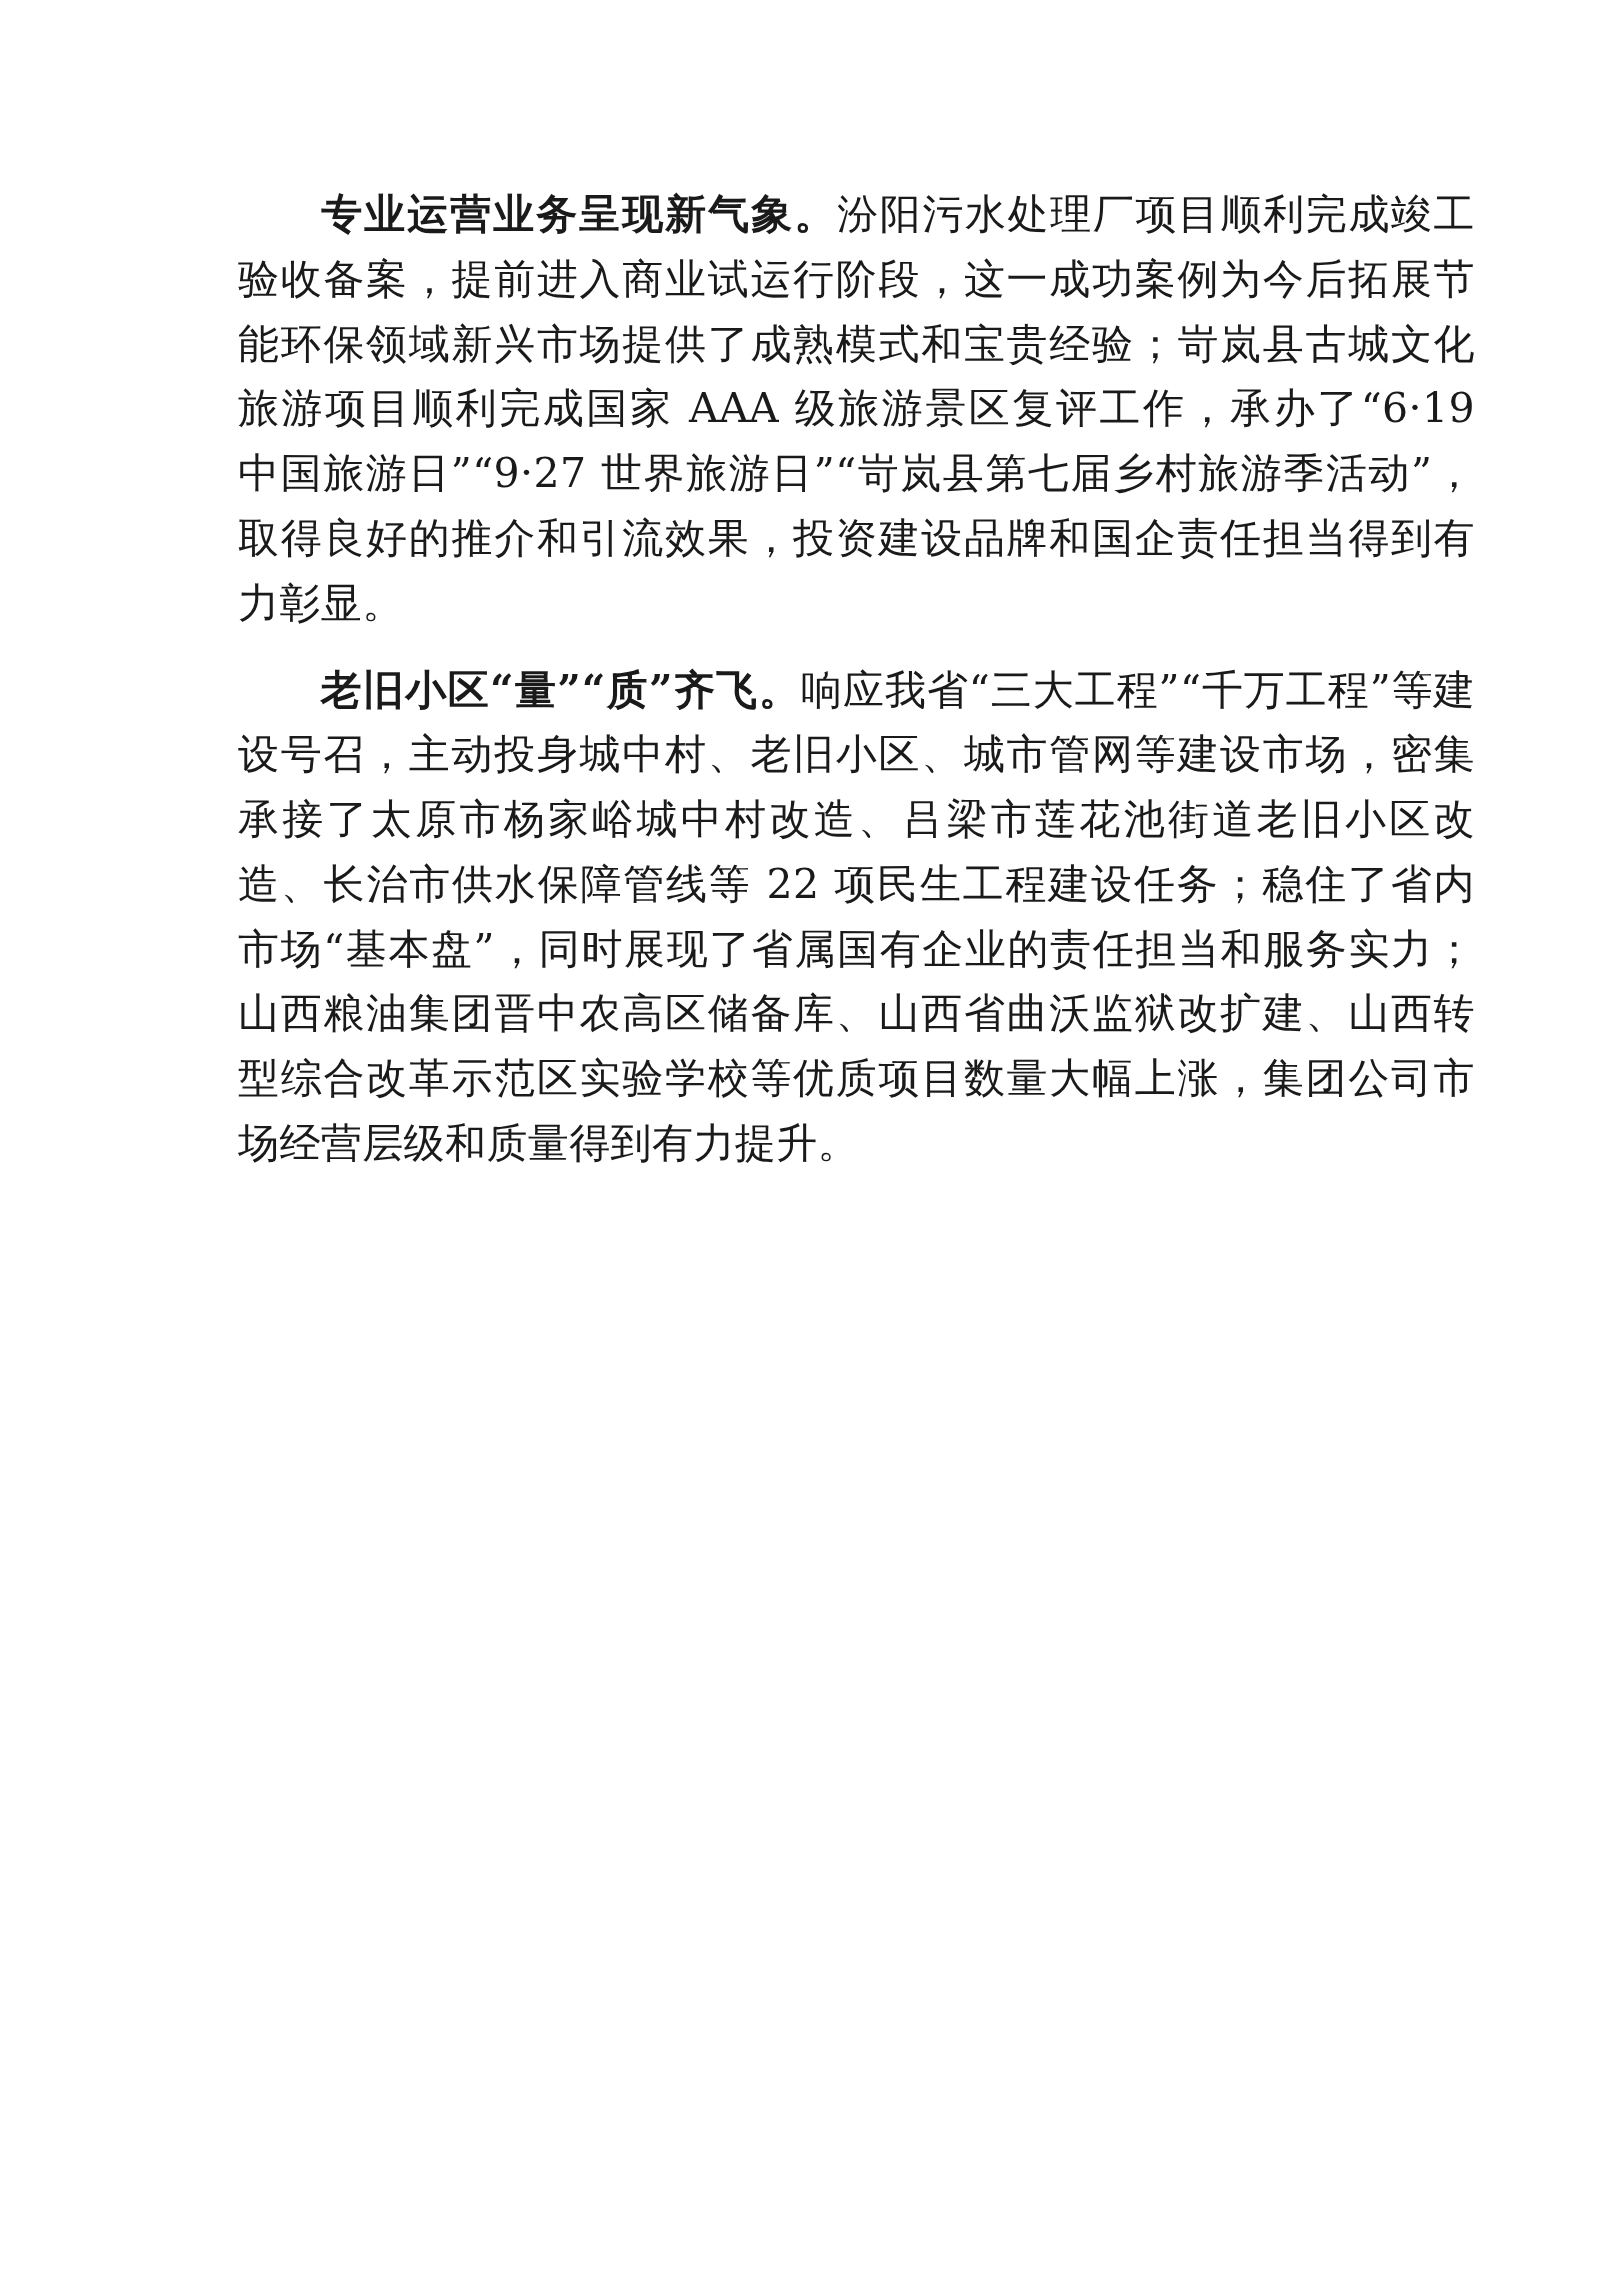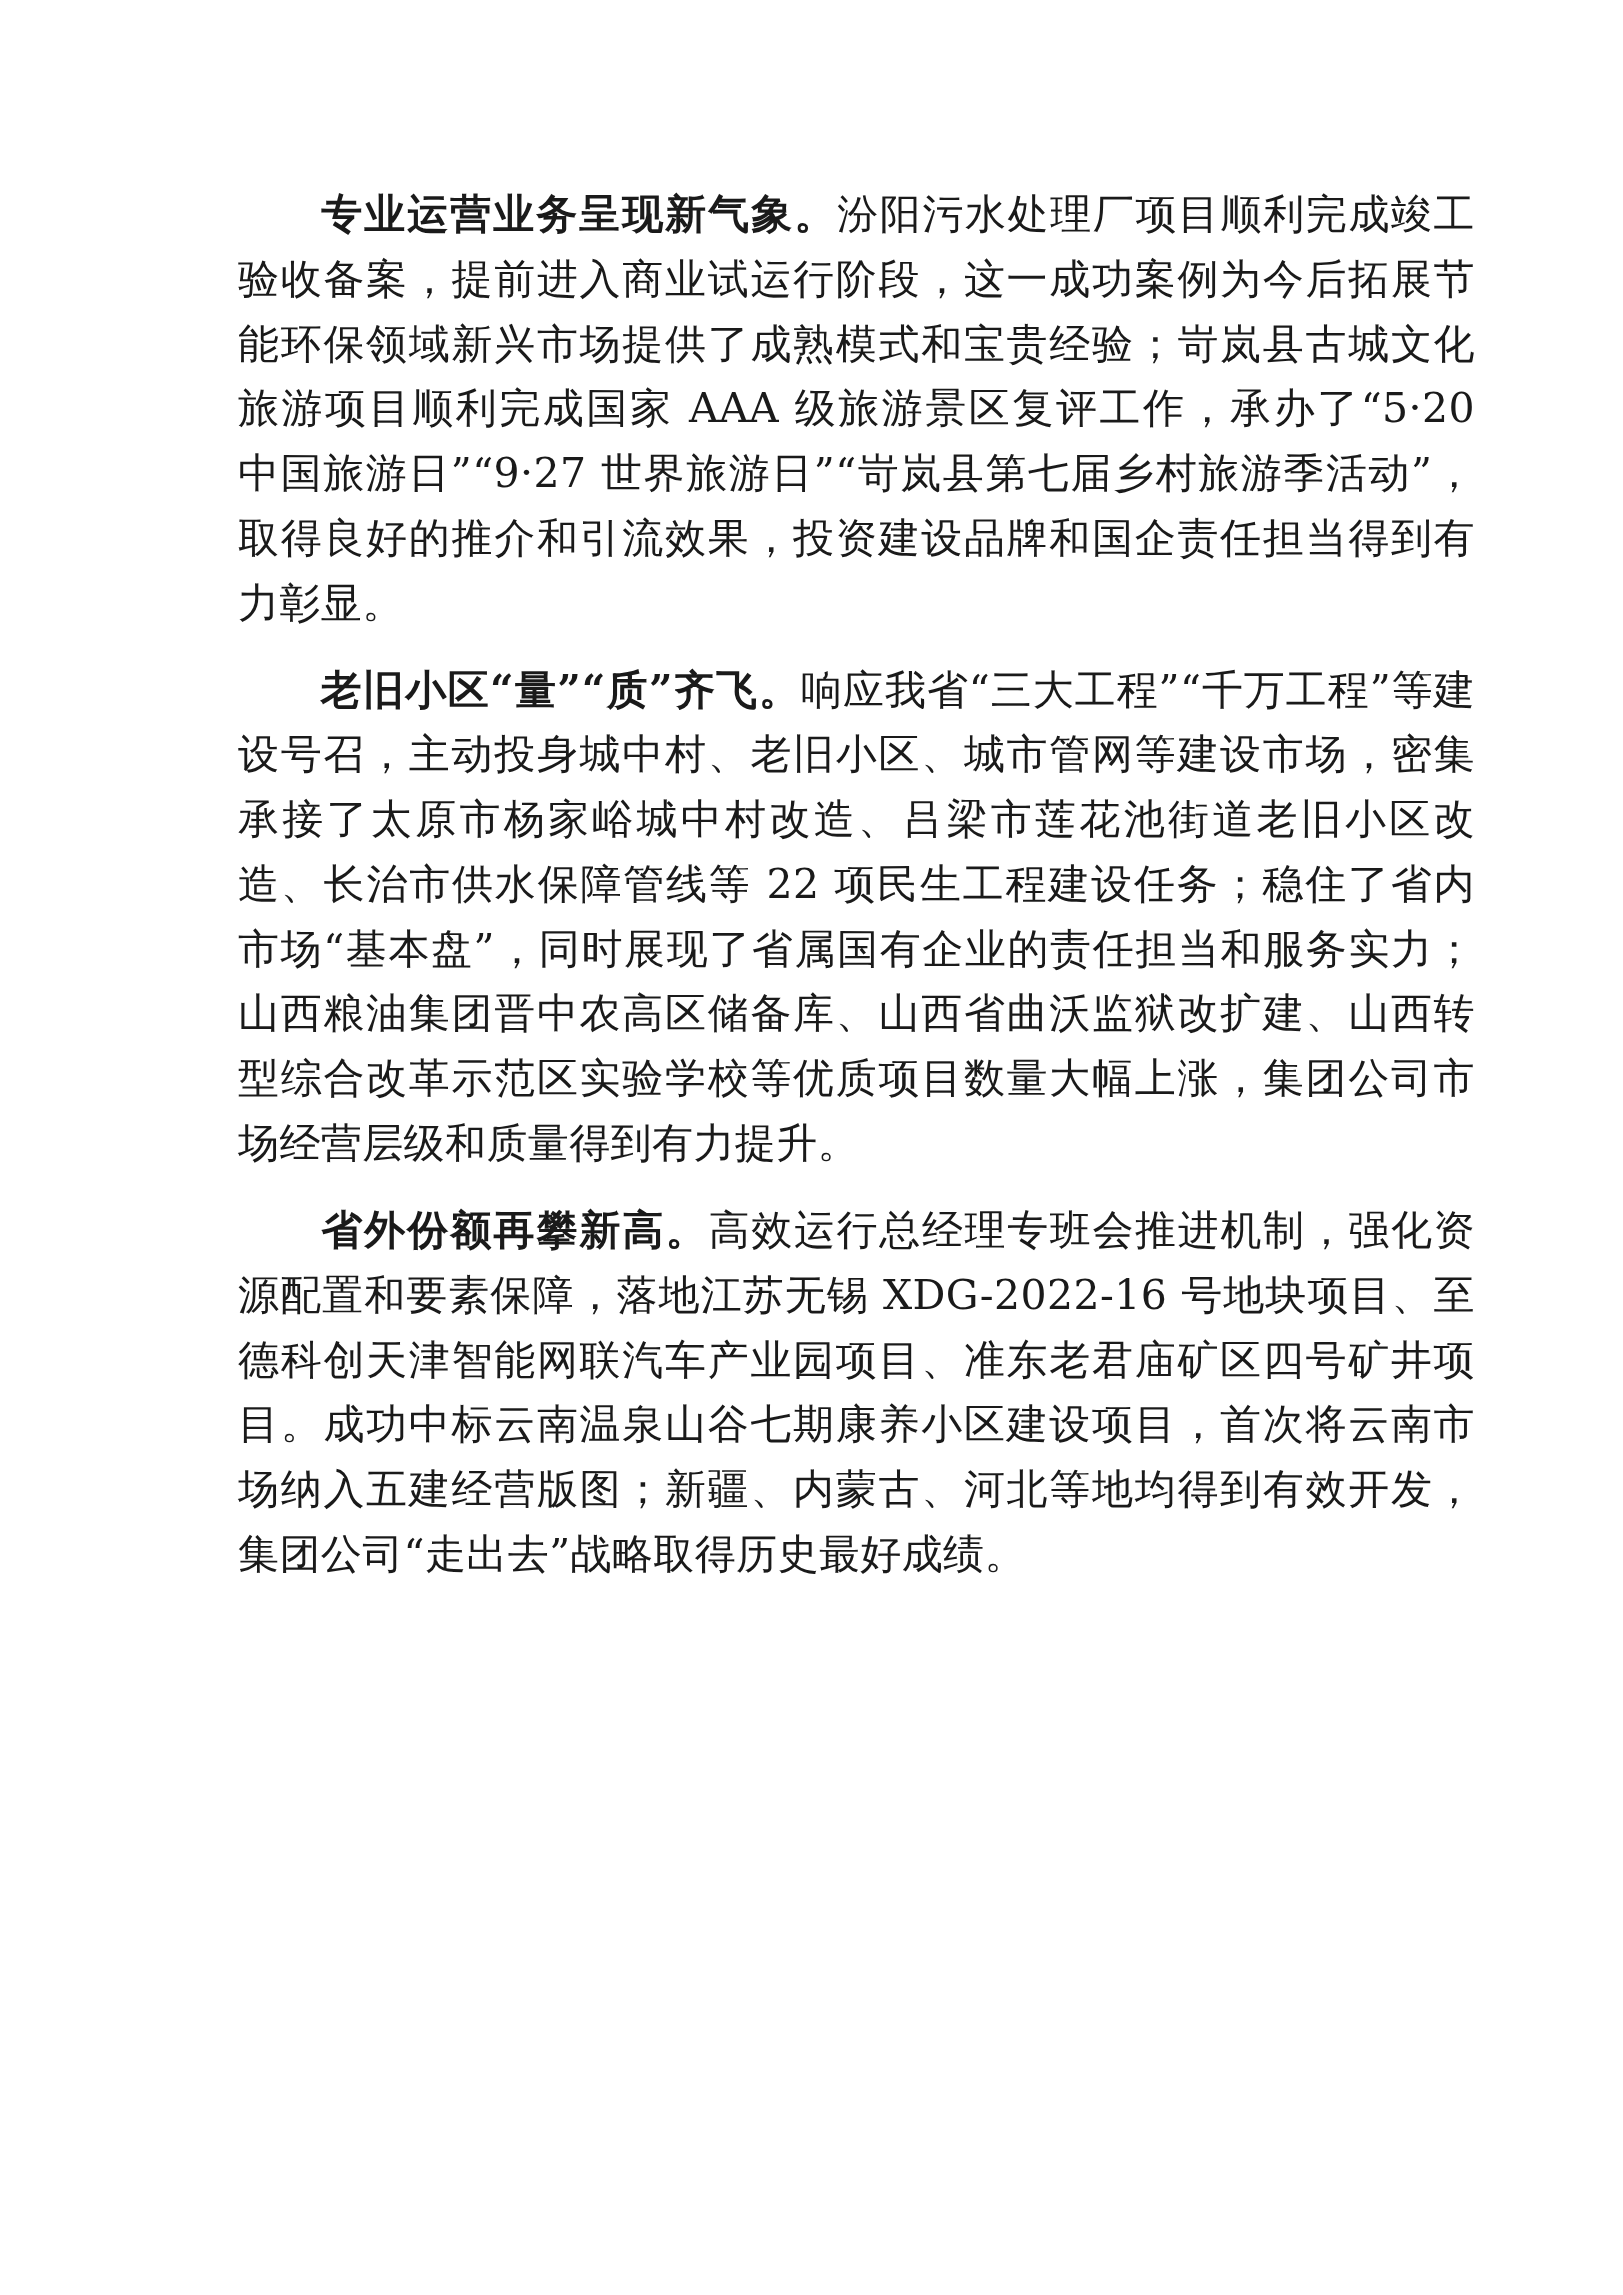--- a/index.html
+++ b/index.html
@@ -46,30 +46,27 @@
     height: 8px;
   }
 </style>
 </head>
 <body>
 
 <div class="page">
   <div class="doc-body">
 
     <p class="para">
-      <span class="indent"></span><span class="lead">专业运营业务呈现新气象。</span><span>汾阳污水处理厂项目顺利完成竣工验收备案，提前进入商业试运行阶段，这一成功案例为今后拓展节能环保领域新兴市场提供了成熟模式和宝贵经验；岢岚县古城文化旅游项目顺利完成国家 AAA 级旅游景区复评工作，承办了“5·20 中国旅游日”“9·27 世界旅游日”“岢岚县第七届乡村旅游季活动”，取得良好的推介和引流效果，投资建设品牌和国企责任担当得到有力彰显。</span>
+      <span class="indent"></span><span class="lead">专业运营业务呈现新气象。</span><span>汾阳污水处理厂项目顺利完成竣工验收备案，提前进入商业试运行阶段，这一成功案例为今后拓展节能环保领域新兴市场提供了成熟模式和宝贵经验；岢岚县古城文化旅游项目顺利完成国家 AAA 级旅游景区复评工作，承办了“6·19 中国旅游日”“9·27 世界旅游日”“岢岚县第七届乡村旅游季活动”，取得良好的推介和引流效果，投资建设品牌和国企责任担当得到有力彰显。</span>
     </p>
 
     <div class="para-spacer"></div>
 
     <p class="para">
       <span class="indent"></span><span class="lead">老旧小区“量”“质”齐飞。</span><span>响应我省“三大工程”“千万工程”等建设号召，主动投身城中村、老旧小区、城市管网等建设市场，密集承接了太原市杨家峪城中村改造、吕梁市莲花池街道老旧小区改造、长治市供水保障管线等 22 项民生工程建设任务；稳住了省内市场“基本盘”，同时展现了省属国有企业的责任担当和服务实力；山西粮油集团晋中农高区储备库、山西省曲沃监狱改扩建、山西转型综合改革示范区实验学校等优质项目数量大幅上涨，集团公司市场经营层级和质量得到有力提升。</span>
     </p>
 
     <div class="para-spacer"></div>
 
-    <p class="para">
-      <span class="indent"></span><span class="lead">省外份额再攀新高。</span><span>高效运行总经理专班会推进机制，强化资源配置和要素保障，落地江苏无锡 XDG-2022-16 号地块项目、至德科创天津智能网联汽车产业园项目、准东老君庙矿区四号矿井项目。成功中标云南温泉山谷七期康养小区建设项目，首次将云南市场纳入五建经营版图；新疆、内蒙古、河北等地均得到有效开发，集团公司“走出去”战略取得历史最好成绩。</span>
-    </p>
 
   </div>
 </div>
 
 
 </body></html>

